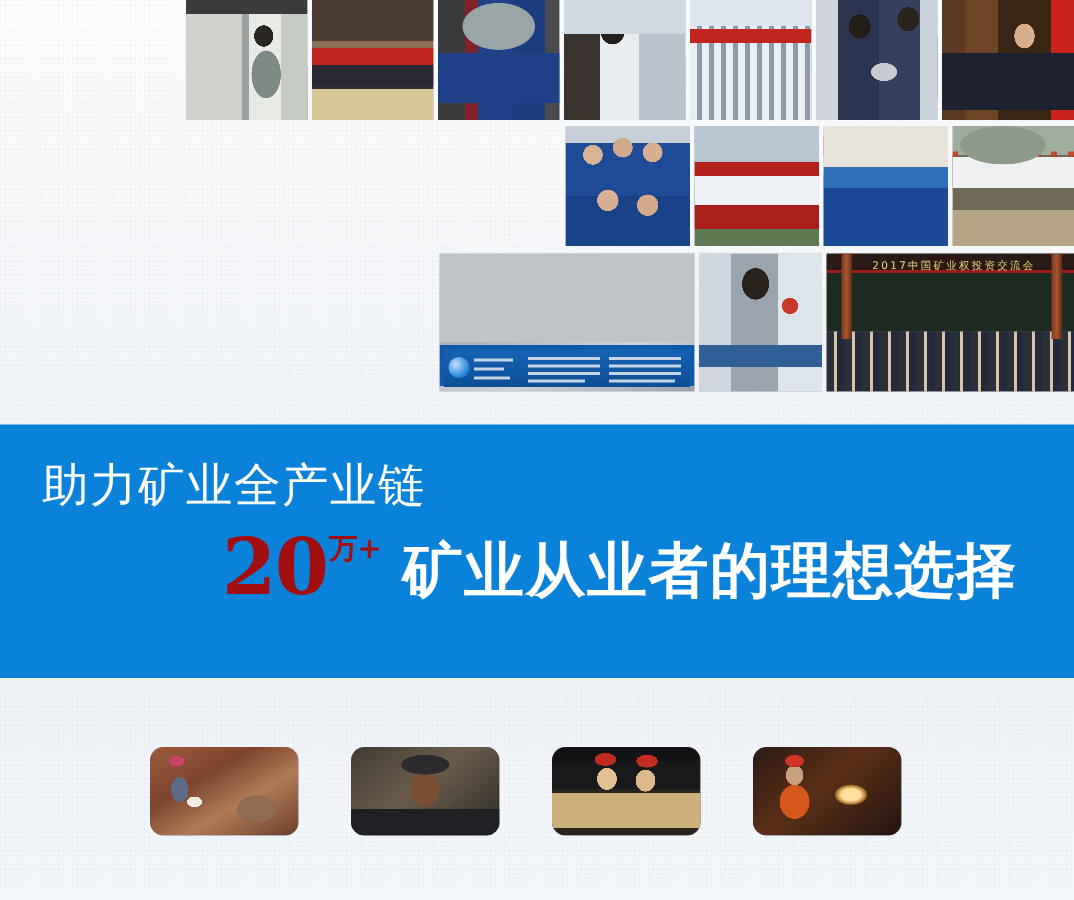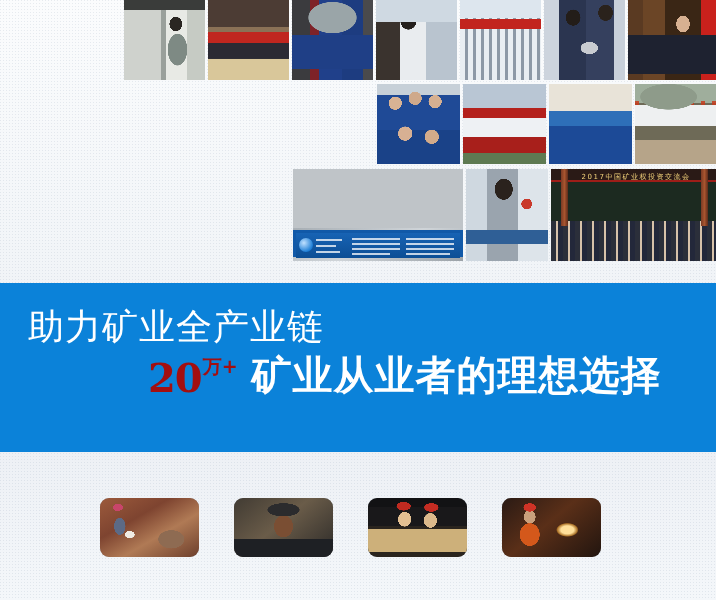--- a/index.html
+++ b/index.html
@@ -243,37 +243,37 @@
     height: 169px;
     background: #0b82d9;
     overflow: hidden;
   }
   .headline-1 {
     position: absolute;
     left: 28px;
     top: 26px;
     color: #ffffff;
     font-family: "DejaVu Sans", sans-serif;
-    font-size: 36px;
+    font-size: 31px;
     font-weight: 300;
     letter-spacing: 1px;
     line-height: 1;
     white-space: nowrap;
   }
   .headline-2 {
     position: absolute;
     left: 148px;
     top: 72px;
     display: flex;
     align-items: flex-end;
     white-space: nowrap;
   }
   .big-num {
     font-family: "DejaVu Serif", serif;
-    font-size: 40px;
+    font-size: 52px;
     font-weight: bold;
     color: #a30f10;
     line-height: 0.92;
     letter-spacing: -1px;
   }
   .sup-unit {
     font-family: "DejaVu Sans", sans-serif;
     font-size: 19px;
     font-weight: bold;
     color: #a30f10;

